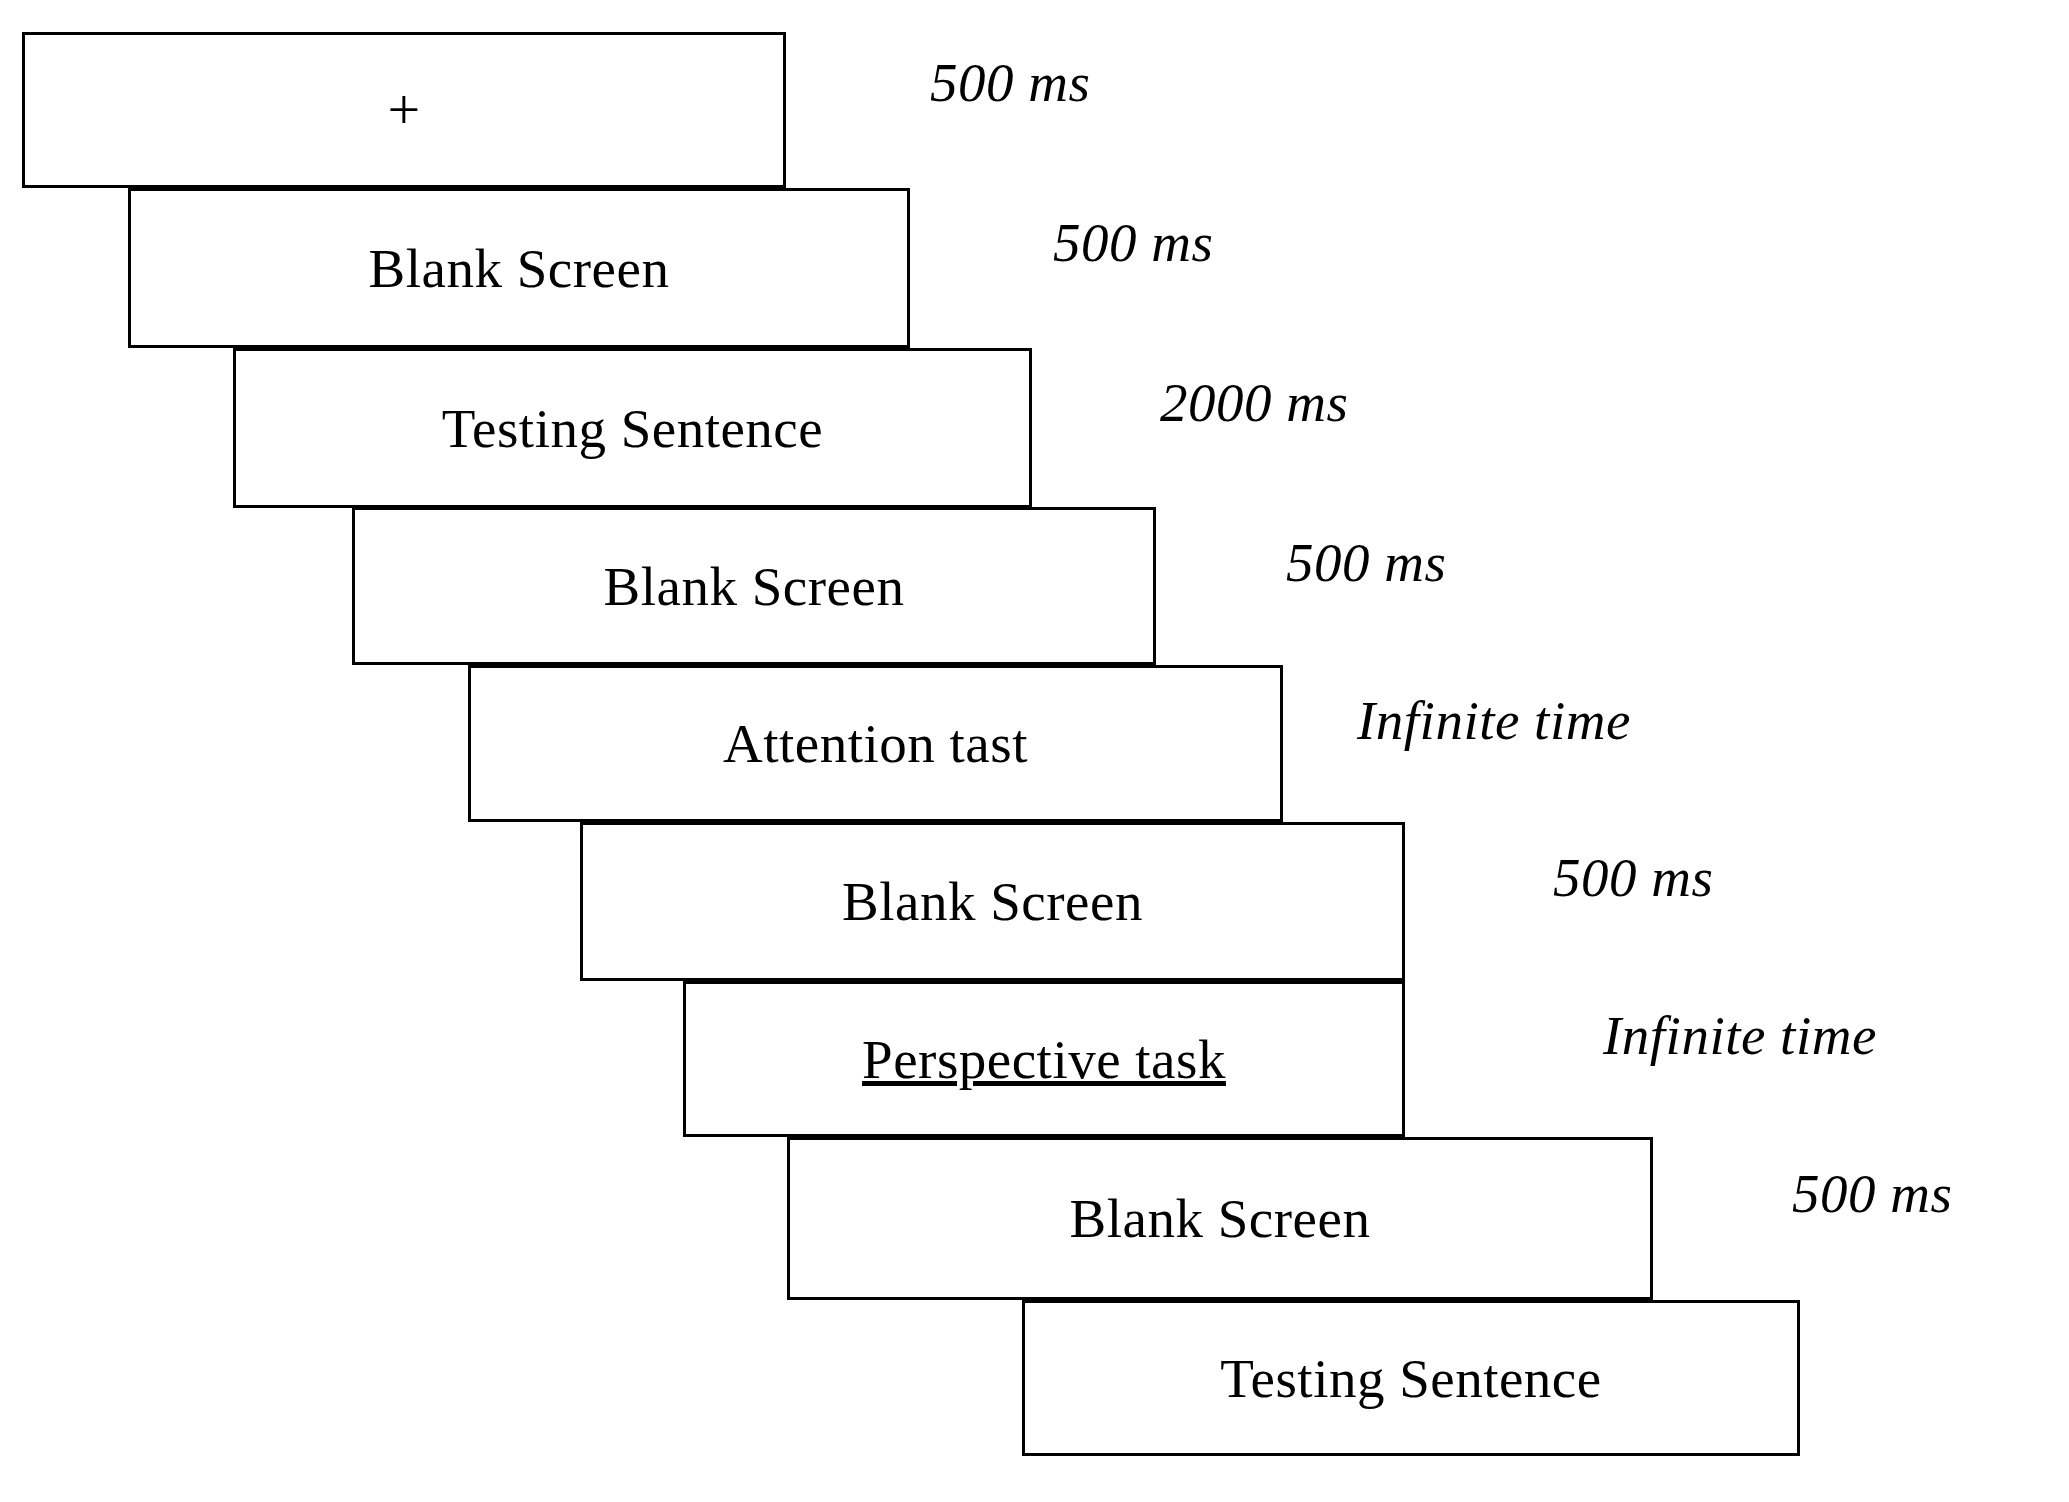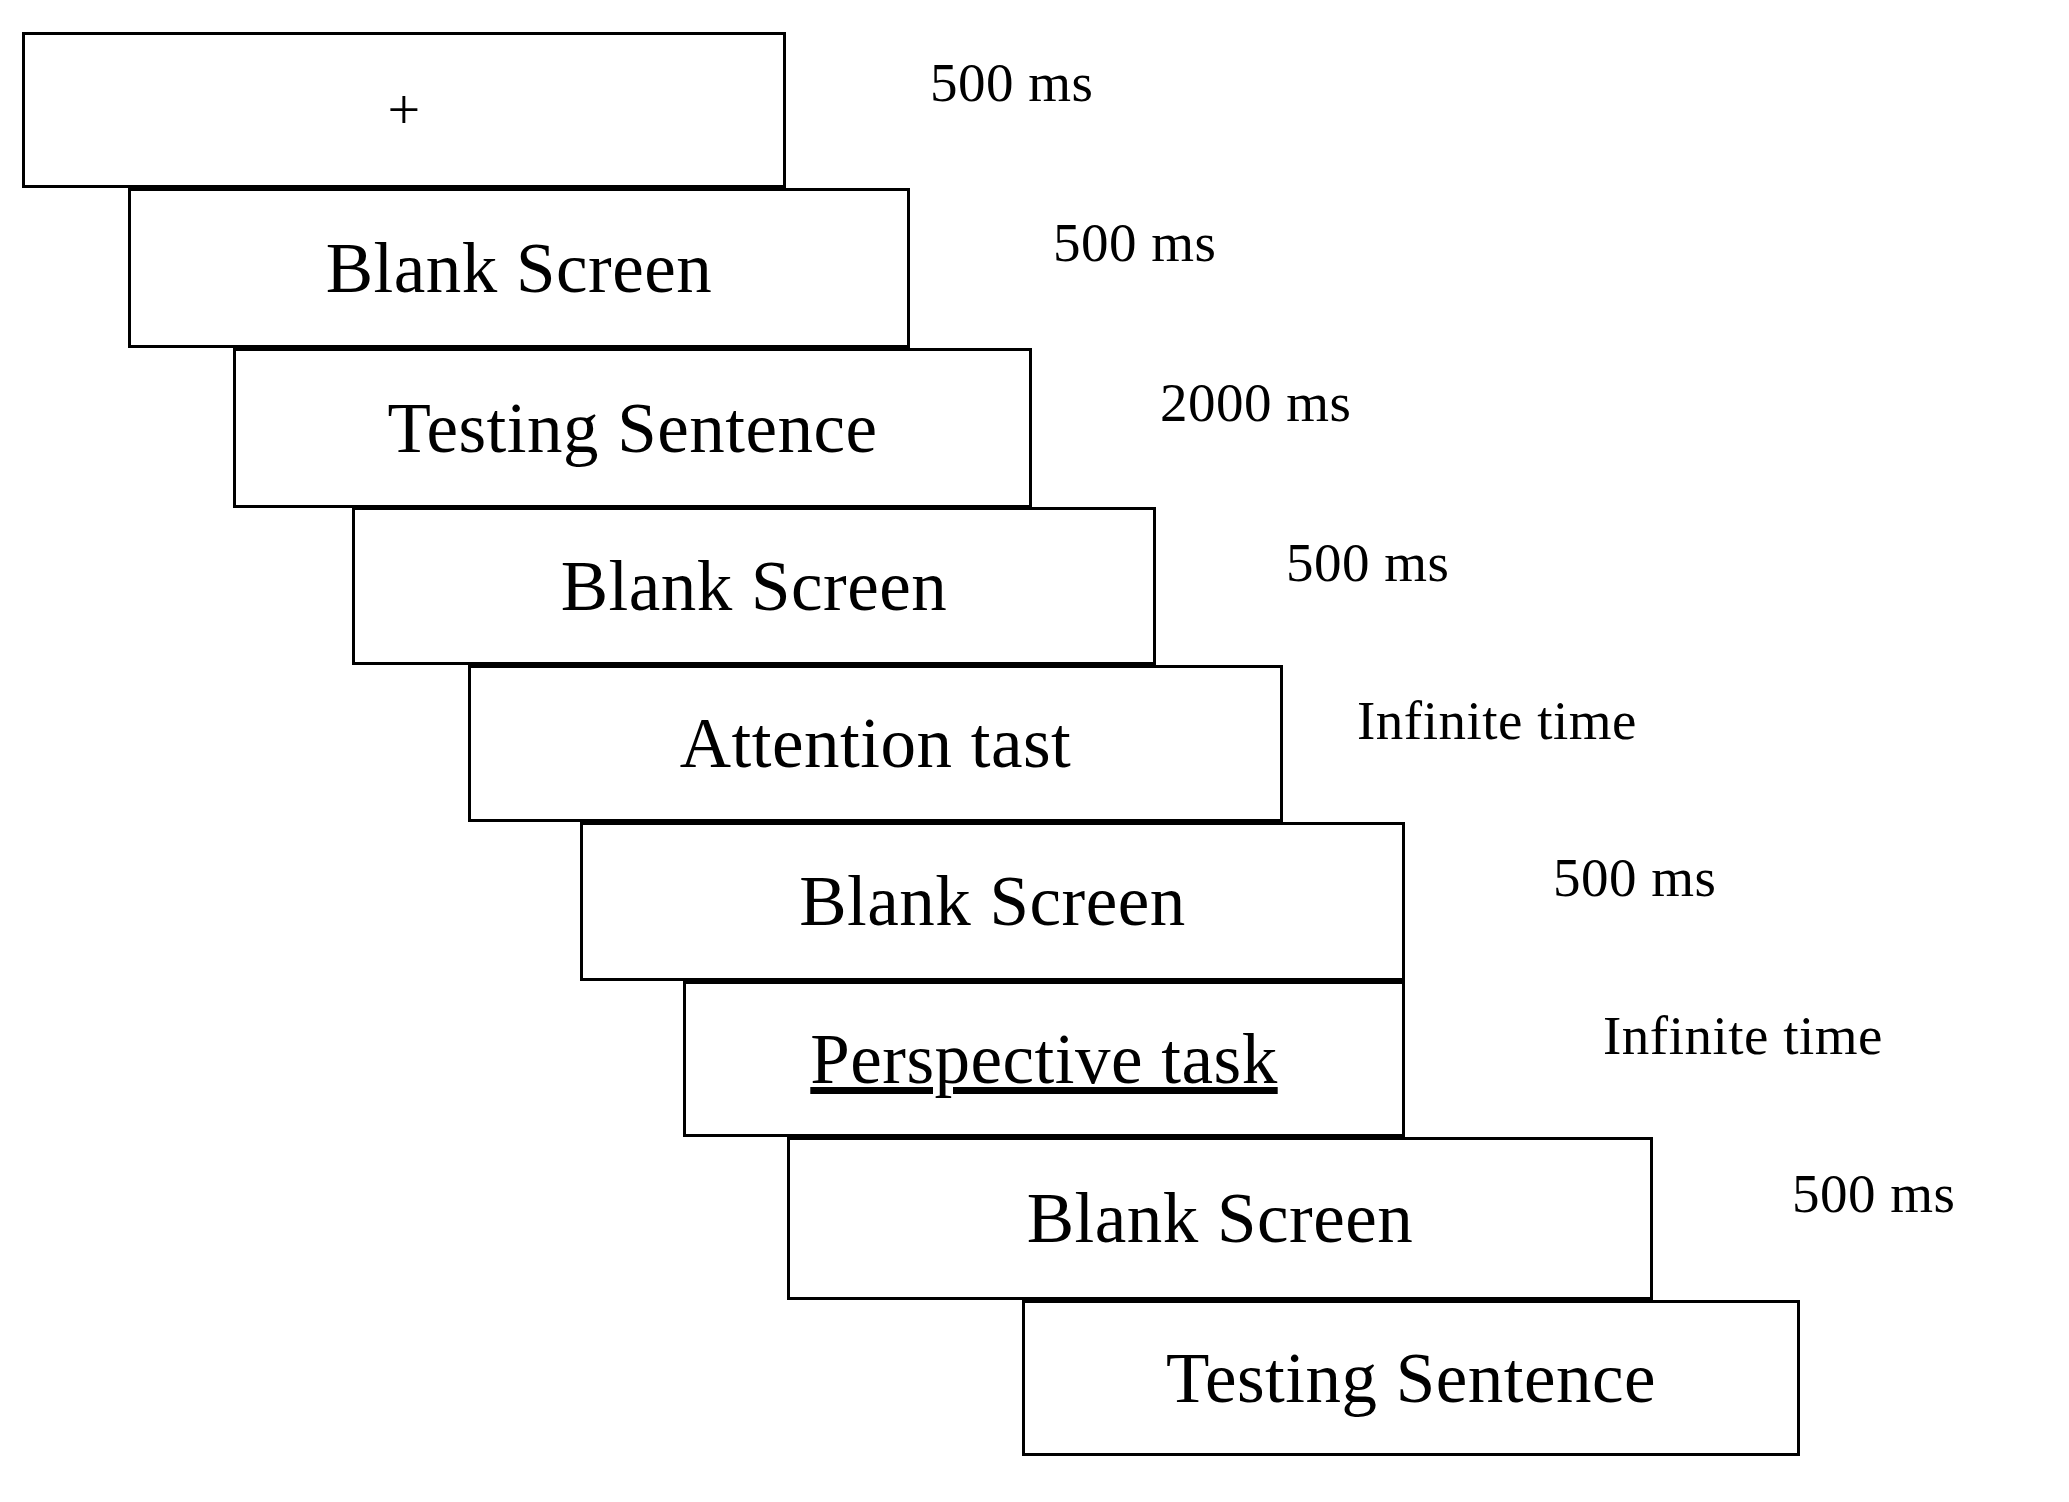--- a/index.html
+++ b/index.html
@@ -23,38 +23,39 @@
     position: absolute;
     box-sizing: border-box;
     background: #ffffff;
     border: 3px solid #000000;
     display: flex;
     align-items: center;
     justify-content: center;
   }
   .screen-label {
     font-family: "Liberation Serif", "DejaVu Serif", serif;
-    font-size: 71px;
+    font-size: 55px;
     line-height: 1;
     color: #000000;
     white-space: nowrap;
     letter-spacing: 0.5px;
   }
   .screen-label.fixation {
     font-size: 58px;
     font-family: "Liberation Serif", "DejaVu Serif", serif;
   }
   .duration-label {
     position: absolute;
     font-family: "Liberation Serif", "DejaVu Serif", serif;
     font-size: 55px;
     line-height: 1;
     color: #000000;
     white-space: nowrap;
     letter-spacing: 0.5px;
+    font-style: italic;
   }
 </style>
 </head>
 <body>
 
 <div id="canvas">
   <div id="boxes-layer">
       <div class="screen-box" style="left: 22px; top: 32px; width: 764px; height: 156px; z-index: 10; border-color: rgb(0, 0, 0); background: rgb(255, 255, 255);">
         <span class="screen-label fixation">+</span>
       </div>

